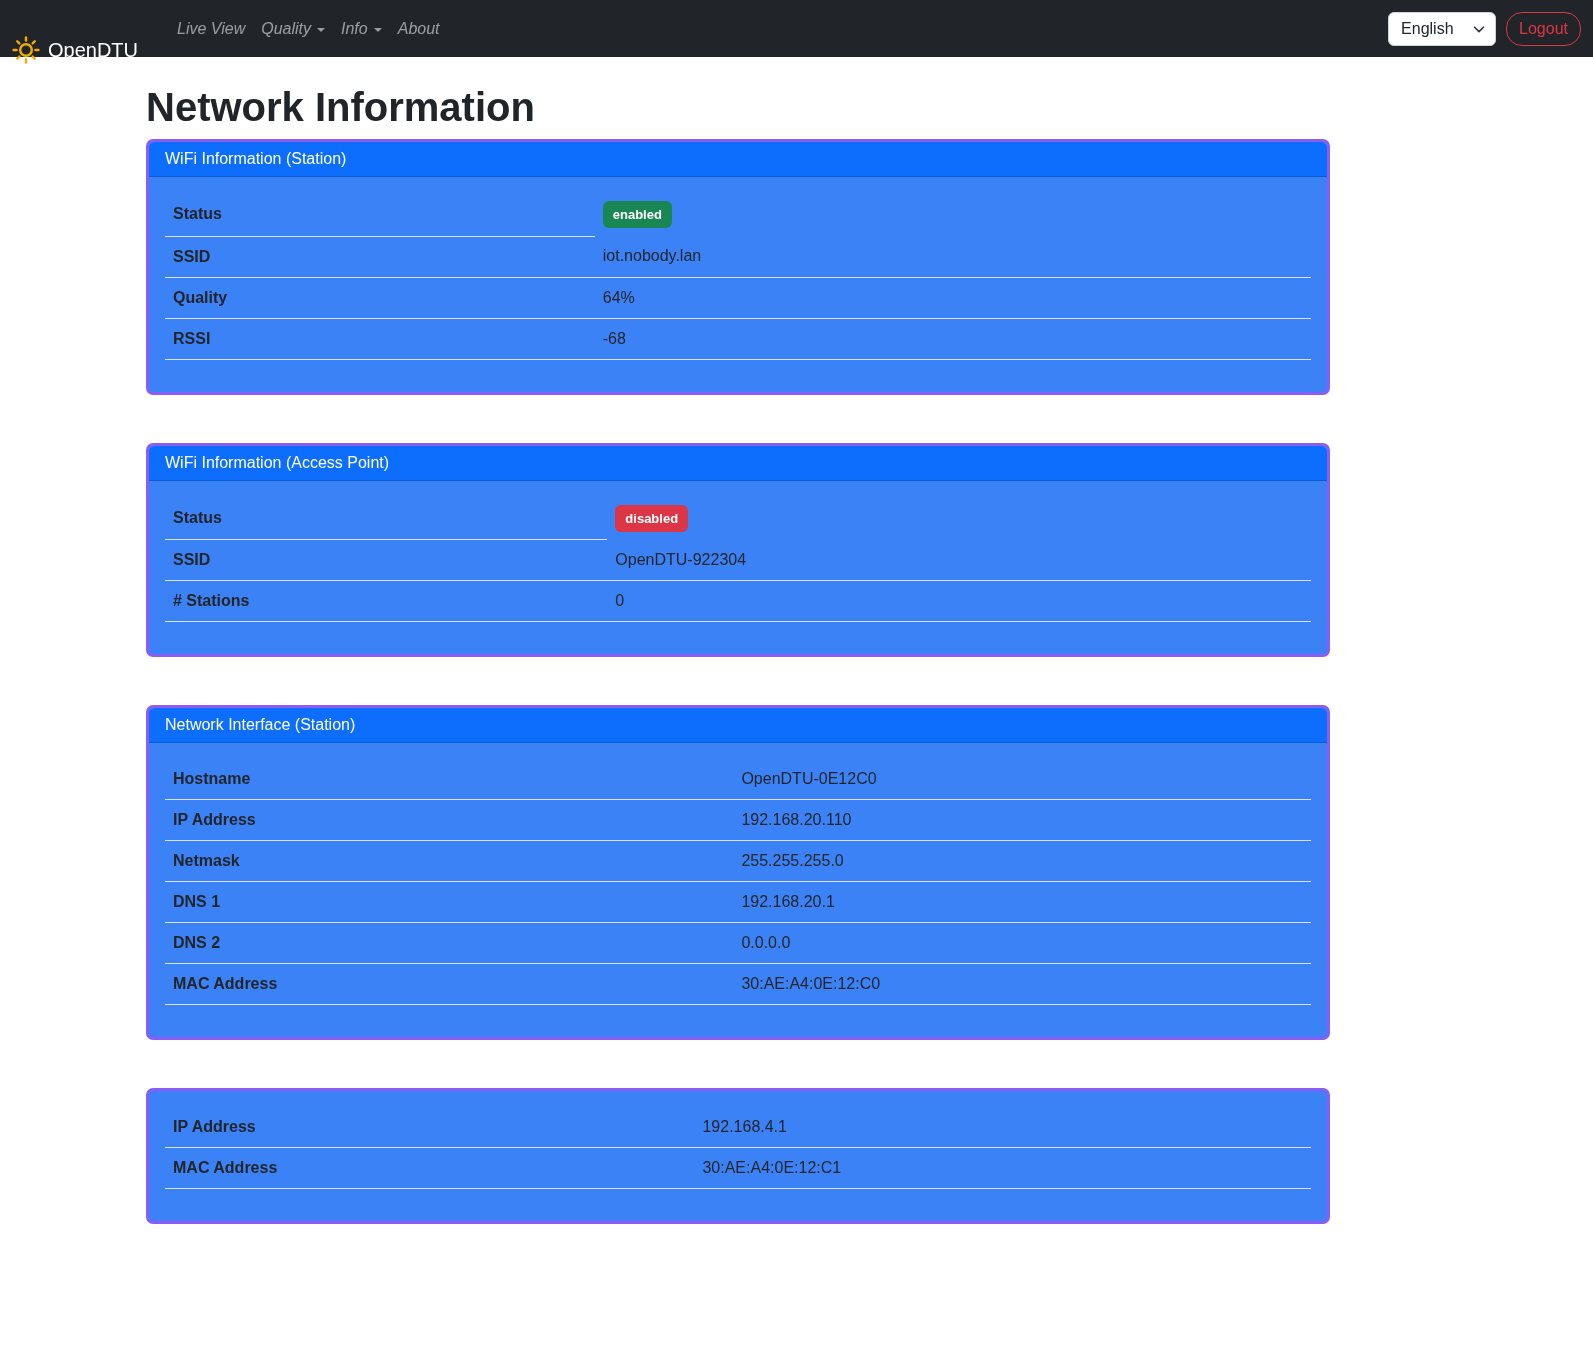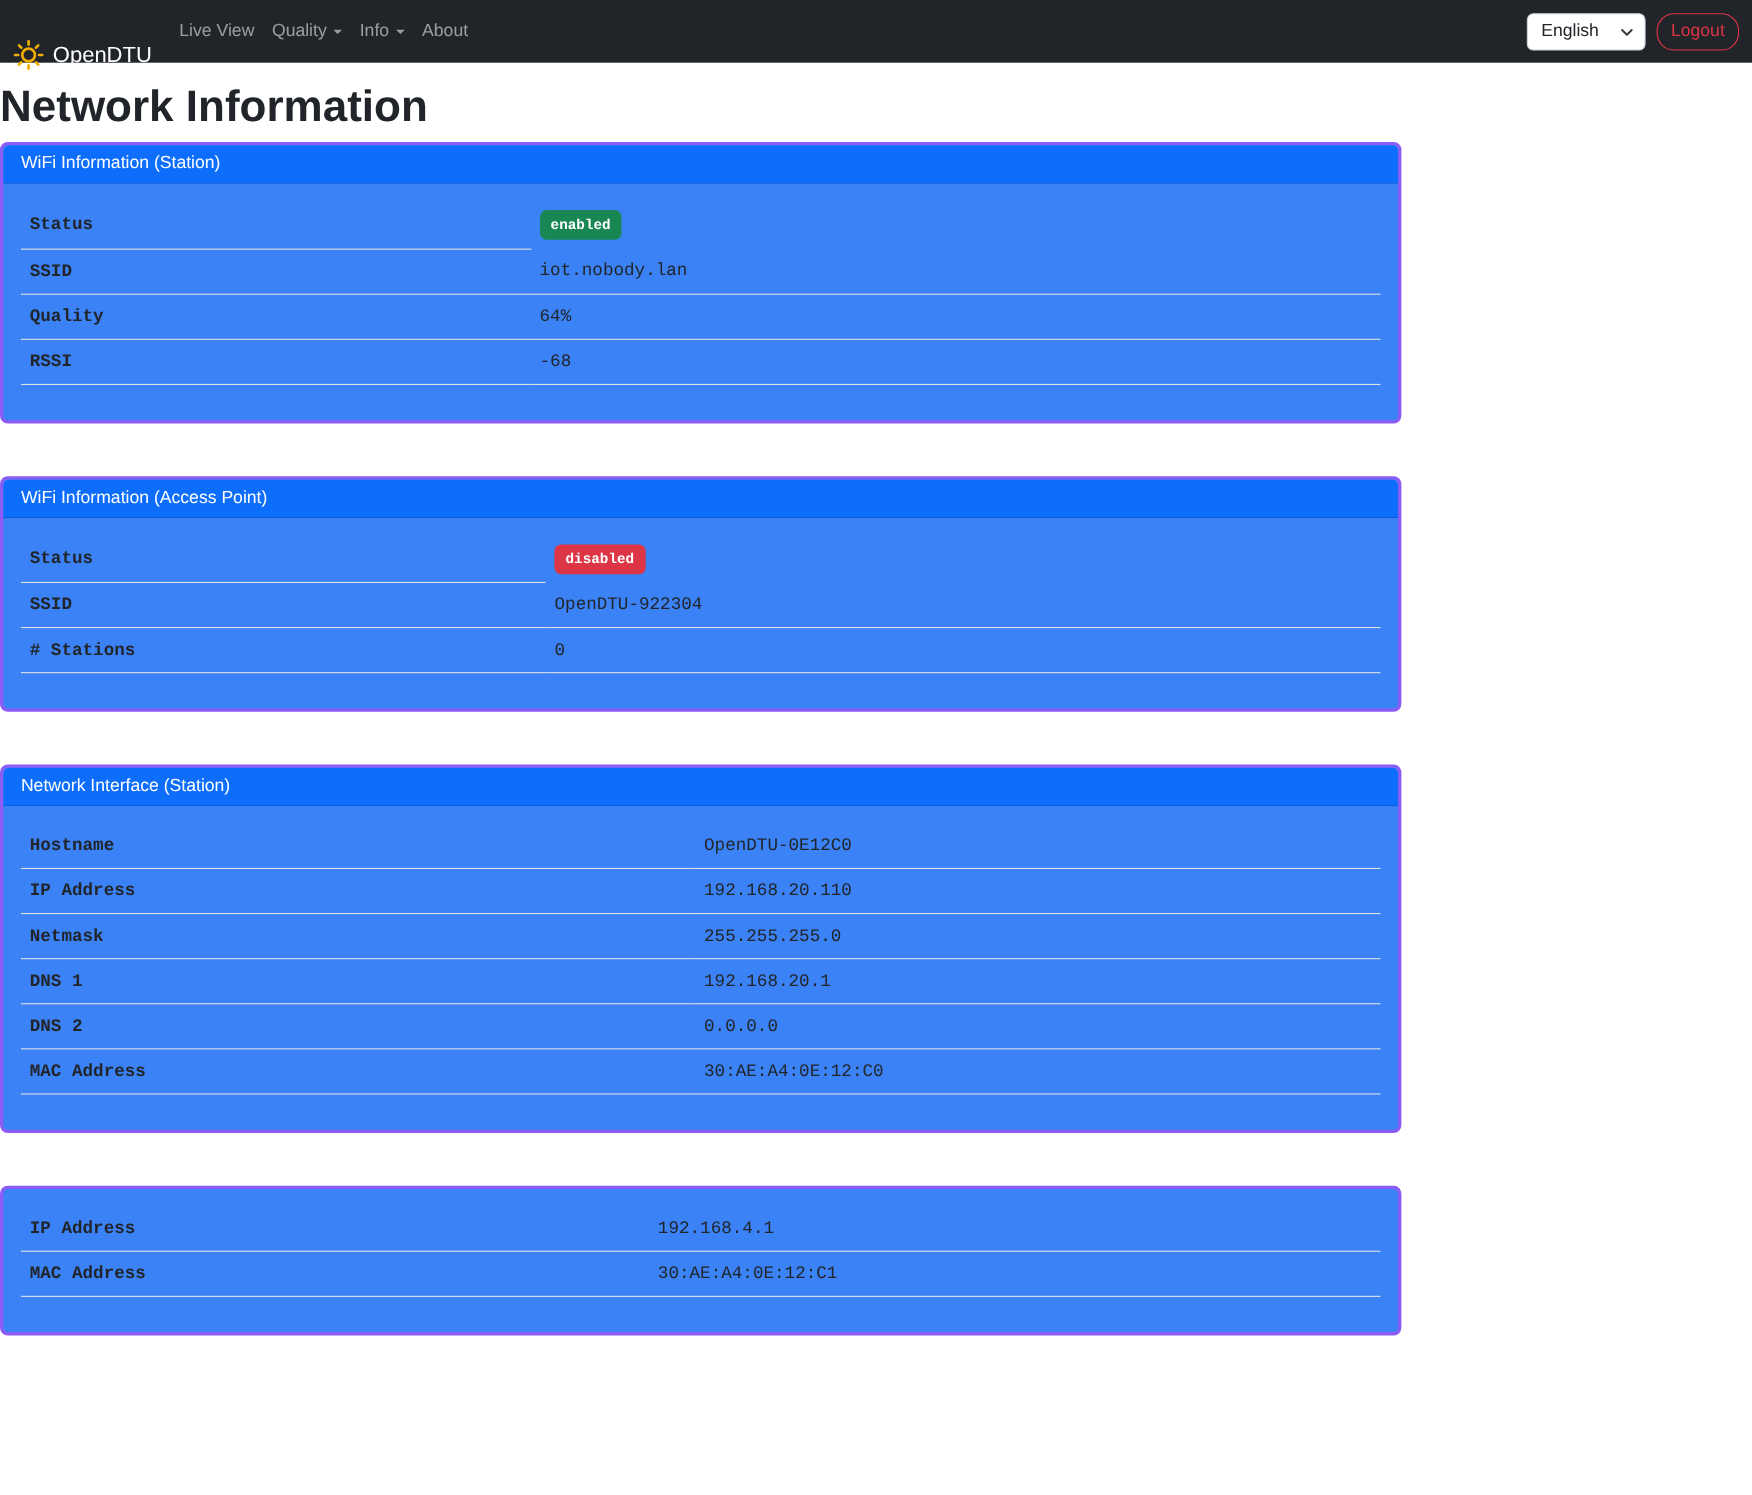--- a/index.html
+++ b/index.html
@@ -28,21 +28,22 @@
     font-size: 20px;
     font-weight: 500;
     text-decoration: none;
     white-space: nowrap;
     cursor: pointer;
     margin-top: 43px;
   }
   .nav-links {
     display: flex;
     align-items: flex-end;
-    margin-left: 17px;
+    margin-left: 31px;
+    font-style: italic;
   }
   .nav-link {
     color: rgba(255,255,255,0.55);
     font-size: 16px;
     padding: 8px 8px;
     text-decoration: none;
     white-space: nowrap;
     cursor: pointer;
   }
   .caret {
@@ -88,22 +89,23 @@
     border: 1px solid #dc3545;
     color: #dc3545;
     border-radius: 16px;
     font-size: 16px;
     font-family: inherit;
     cursor: pointer;
   }
 
   
   .container {
-    width: 1274px;
-    padding-top: 16px;
+    width: 1184px;
+    margin-left: 146px;
+    padding-top: 26px;
     padding-bottom: 84px;
   }
   h1.page-title {
     font-size: 40px;
     line-height: 1.2;
     font-weight: 600;
     margin-bottom: 8px;
     color: #212529;
   }
 
@@ -121,21 +123,20 @@
     border-bottom: 1px solid rgba(0,0,0,0.175);
     border-radius: 6px 6px 0 0;
   }
   .card-body { padding: 16px; }
 
   table.info-table {
     width: 100%;
     border-collapse: collapse;
     margin-bottom: 16px;
     font-size: 16px;
-    font-family: Liberation Mono, monospace;
   }
   .info-table th, .info-table td {
     text-align: left;
     vertical-align: middle;
     padding: 8px;
     border-bottom: 1px solid #dee2e6;
     line-height: 1.5;
   }
   .info-table th { font-weight: 700; color: #212529; }
   .info-table td { color: #212529; }

